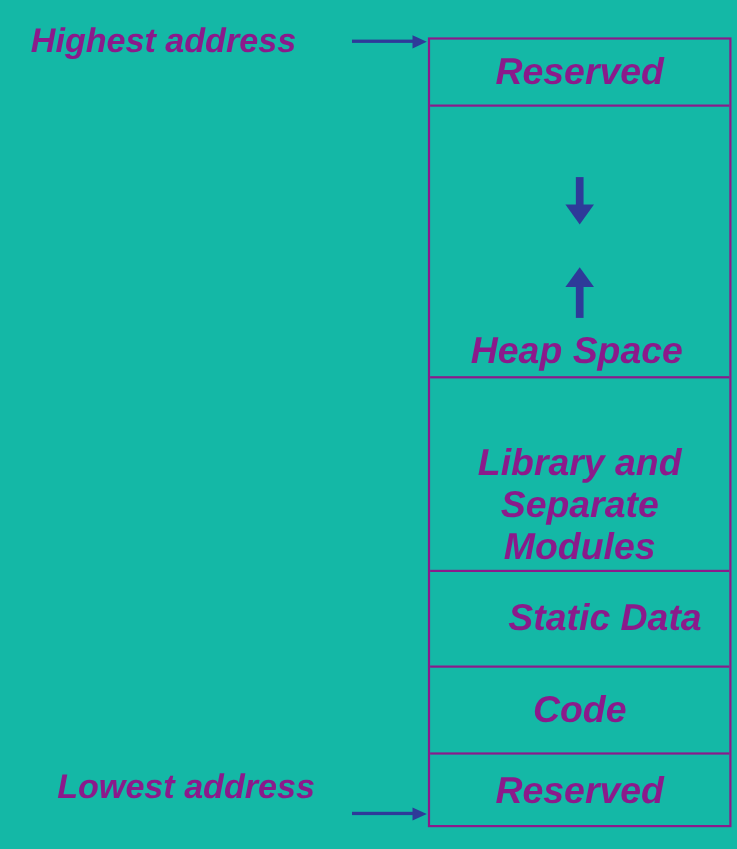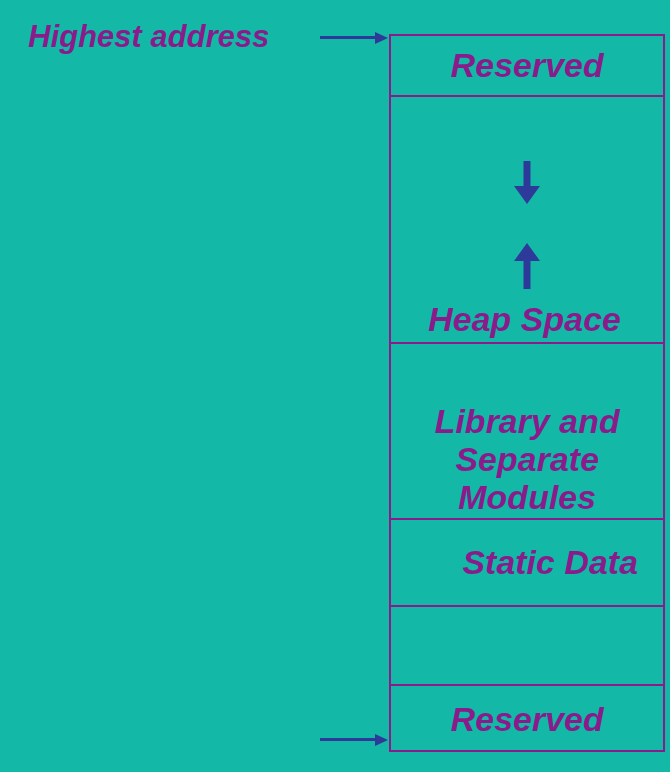--- a/index.html
+++ b/index.html
@@ -172,20 +172,21 @@
 
 <div id="canvas">
 
   <div class="addr-label" id="label-highest">Highest address</div>
 
   <div class="h-arrow" id="arrow-highest">
     <div class="shaft"></div>
     <div class="head"></div>
   </div>
 
+  <div class="addr-label" id="label-lowest">Lowest address</div>
 
   <div class="h-arrow" id="arrow-lowest">
     <div class="shaft"></div>
     <div class="head"></div>
   </div>
 
   <div id="memory-box">
 
     <div class="mem-row" id="row-reserved-top">
       <div class="mem-label">Reserved</div>
@@ -214,20 +215,23 @@
 Separate
 Modules</div>
     </div>
     <div class="row-sep" id="sep-3"></div>
 
     <div class="mem-row" id="row-static-data">
       <div class="mem-label">Static Data</div>
     </div>
     <div class="row-sep" id="sep-4"></div>
 
+    <div class="mem-row" id="row-code">
+      <div class="mem-label">Code</div>
+    </div>
     <div class="row-sep" id="sep-5"></div>
 
     <div class="mem-row" id="row-reserved-bot">
       <div class="mem-label">Reserved</div>
     </div>
 
   </div>
 </div>
 
 </body></html>

